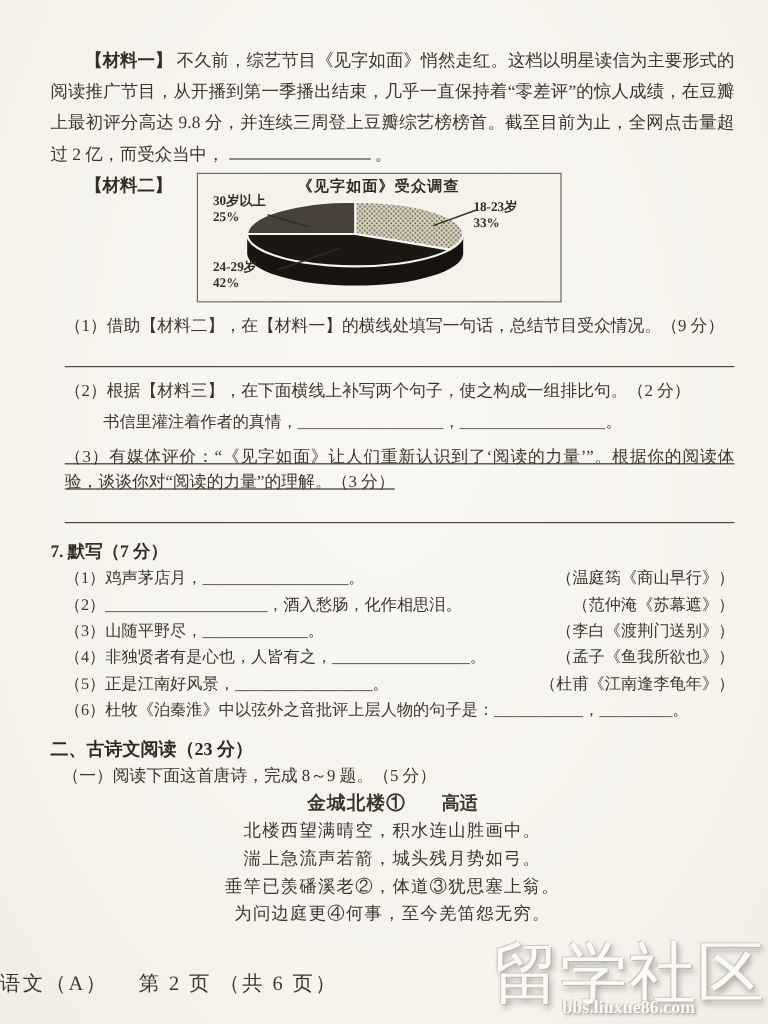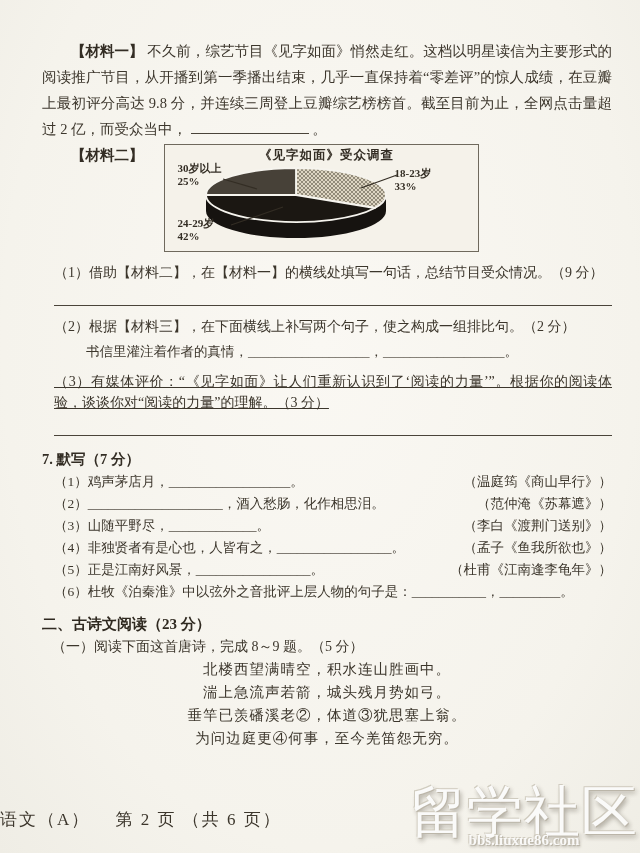--- a/index.html
+++ b/index.html
@@ -9,21 +9,21 @@
         background-image:radial-gradient(ellipse at 50% 40%, #faf8f3 0%, #f5f3ec 70%, #efede5 100%);
         color:#3c362c;}
   .content{position:absolute;left:42px;right:28px;top:38px;}
   .para{font-size:14.5px;line-height:26px;text-align:justify;margin:0;}
   .para.indent{text-indent:2em;}
   .mlabel{font-weight:bold;color:#332d24;}
   .blank-inline{display:inline-block;width:118px;border-bottom:1.2px solid #4a443a;height:13px;vertical-align:baseline;}
   
   .m2row{display:flex;align-items:flex-start;margin:2px 0 0 0;}
   .m2row .mlabel{margin-left:2em;font-size:14.5px;line-height:22px;white-space:nowrap;}
-  .chartbox{position:relative;width:302px;height:106px;margin-left:20px;border:1px solid #6f695d;background:#f5f2ea;padding-left:11px;}
+  .chartbox{position:relative;width:302px;height:106px;margin-left:20px;border:1px solid #6f695d;background:#f5f2ea;}
   .chart-title{position:relative;z-index:2;text-align:center;font-size:12.5px;font-weight:bold;letter-spacing:1px;color:#332d24;padding-top:2px;}
   .chartbox svg{position:absolute;left:0;top:0;z-index:1;}
   .pie-label{position:absolute;z-index:3;font-size:11px;line-height:13px;font-weight:bold;color:#332d24;}
   .pl-right{left:230px;top:22px;}
   .pl-lefttop{left:13px;top:17px;}
   .pl-leftbottom{left:13px;top:72px;}
   
   .m3{font-size:13.5px;line-height:20px;margin-top:9px;}
   
   .q{font-size:14px;line-height:21px;margin:10px 0 0 12px;text-align:justify;}
@@ -138,20 +138,24 @@
     </div>
     <div class="dict-row">
       <span>（6）杜牧《泊秦淮》中以弦外之音批评上层人物的句子是：___________，_________。</span>
       <span class="src"></span>
     </div>
 
     <div class="sec2-header">二、古诗文阅读（23 分）</div>
     <div class="sec2-sub">（一）阅读下面这首唐诗，完成 8～9 题。（5 分）</div>
 
     <div class="poem">
+      <div>
+        <span class="poem-title">金城北楼①</span>
+        <span class="poem-author">高适</span>
+      </div>
       <div class="poem-line">北楼西望满晴空，积水连山胜画中。</div>
       <div class="poem-line">湍上急流声若箭，城头残月势如弓。</div>
       <div class="poem-line">垂竿已羡磻溪老②，体道③犹思塞上翁。</div>
       <div class="poem-line">为问边庭更④何事，至今羌笛怨无穷。</div>
     </div>
 
   </div>
 
   <div class="footer">语文（A）　 第 2 页 （共 6 页）</div>
 

